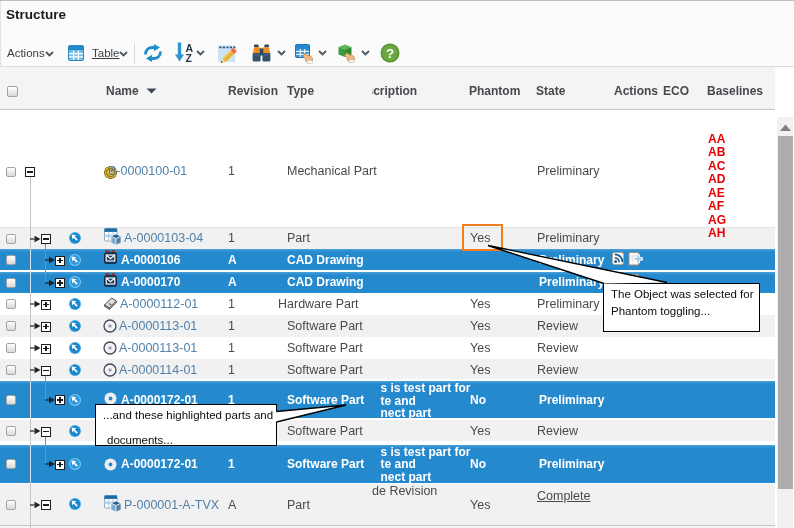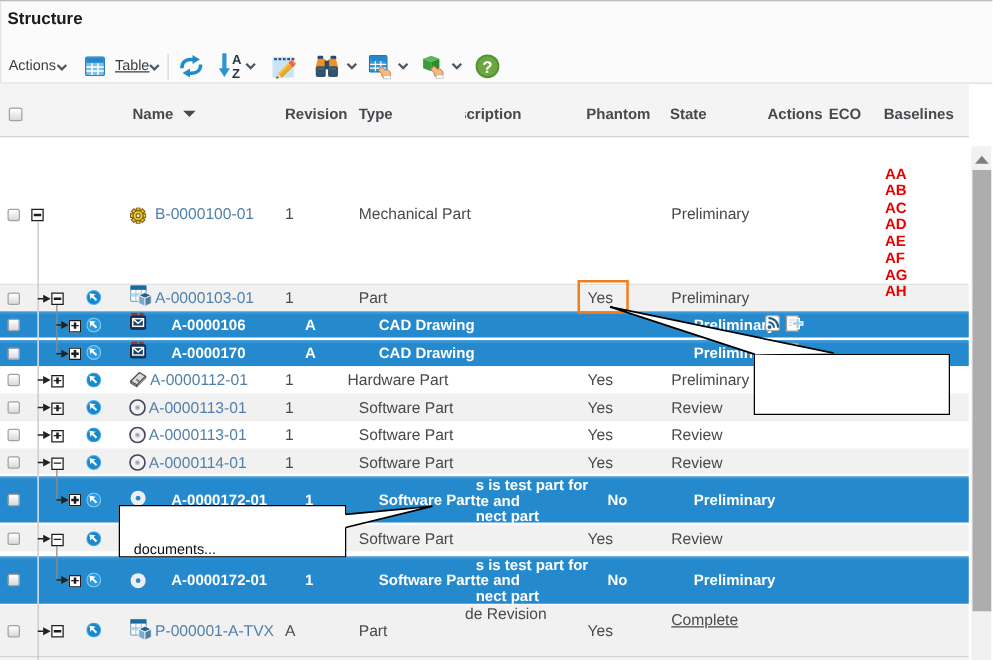--- a/index.html
+++ b/index.html
@@ -1,20 +1,20 @@
 <!DOCTYPE html>
 <html><head>
 <meta charset="utf-8">
 <style>
 html,body{margin:0;padding:0;}
 #stage{position:relative;width:794px;height:528px;background:#fff;overflow:hidden;
   font-family:"Liberation Sans",sans-serif;}
 .abs{position:absolute;}
 .t{position:absolute;font-size:12.5px;color:#4a4a4a;line-height:16px;white-space:nowrap;}
-.t.wb{font-size:12px;margin-left:16px;}
+.t.wb{font-size:12px;}
 .lk{color:#5181aa;}
 .wb{color:#fff;font-weight:bold;}
 .hd{position:absolute;font-size:12px;font-weight:bold;color:#46494d;line-height:16px;white-space:nowrap;}
 .row{position:absolute;left:0;width:775px;}
 .cb{position:absolute;left:6px;width:8px;height:8px;border:1px solid #a2a2a2;border-radius:2px;
   background:linear-gradient(#ffffff,#d9d9d9);}
 .xb{position:absolute;width:8px;height:8px;border:1px solid #1d1d1d;background:#fff;}
 .xb i{position:absolute;left:1.4px;top:3.4px;width:5.2px;height:1.2px;background:#1d1d1d;}
 .xb b{position:absolute;left:3.4px;top:1.4px;width:1.2px;height:5.2px;background:#1d1d1d;}
 .hl{position:absolute;left:0;width:775px;height:1px;background:#e2e2e2;}
@@ -173,21 +173,21 @@
   <g fill="#f2c32a" stroke="#7a5f13" stroke-width="0.9">
     <rect x="-1.5" y="-6.2" width="3" height="12.4"></rect>
     <rect x="-1.5" y="-6.2" width="3" height="12.4" transform="rotate(45)"></rect>
     <rect x="-1.5" y="-6.2" width="3" height="12.4" transform="rotate(90)"></rect>
     <rect x="-1.5" y="-6.2" width="3" height="12.4" transform="rotate(135)"></rect>
   </g>
   <circle cx="0" cy="0" r="4" fill="#f6ca35" stroke="#7a5f13" stroke-width="0.9"></circle>
   <circle cx="0" cy="0" r="1.6" fill="#fdf3cf" stroke="#7a5f13" stroke-width="0.9"></circle>
   </g>
 </svg>
-<div class="t lk" style="left:124px;top:163px;">B-0000100-01</div>
+<div class="t lk" style="left:108px;top:163px;">B-0000100-01</div>
 <div class="t" style="left:228px;top:163px;">1</div>
 <div class="t" style="left:287px;top:163px;">Mechanical Part</div>
 <div class="t" style="left:537px;top:163px;">Preliminary</div>
 <div class="abs" style="left:708px;top:116.5px;font-size:12px;font-weight:bold;color:#ea0000;line-height:13.5px;margin-top:16px;">AA<br>AB<br>AC<br>AD<br>AE<br>AF<br>AG<br>AH</div>
 
 <div class="cb" style="top:233.5px;"></div>
 <svg class="abs" style="left:30px;top:234.5px;" width="11" height="8">
       <path d="M0,4 h4.5" stroke="#222" stroke-width="1.2"></path>
       <polygon points="4.5,0.8 10.5,4 4.5,7.2" fill="#222"></polygon>
     </svg>
@@ -201,21 +201,21 @@
 </svg>
 <svg class="abs" style="left:104px;top:228px;" width="18" height="18">
   <rect x="0.5" y="0.5" width="12.5" height="12.5" rx="1" fill="#fff" stroke="#8aa9c2"></rect>
   <rect x="0.5" y="0.5" width="12.5" height="3.4" fill="#1a6aa3"></rect>
   <rect x="0.5" y="6.5" width="12.5" height="2.8" fill="#b7d7ec"></rect>
   <path d="M4.7,4 v9 M9,4 v9" stroke="#9fc0d8" stroke-width="0.8"></path>
   <polygon points="12,6 17,8.3 12,10.6 7,8.3" fill="#25608f" stroke="#e9f1f7" stroke-width="0.7"></polygon>
   <polygon points="7,8.3 12,10.6 12,17 7,14.7" fill="#7fa9c8" stroke="#e9f1f7" stroke-width="0.7"></polygon>
   <polygon points="12,10.6 17,8.3 17,14.7 12,17" fill="#54809f" stroke="#e9f1f7" stroke-width="0.7"></polygon>
 </svg>
-<div class="t lk" style="left:124px;top:230px;">A-0000103-01</div>
+<div class="t lk" style="left:124px;top:230px;">A-0000103-04</div>
 <div class="t" style="left:228px;top:230px;">1</div>
 <div class="t" style="left:287px;top:230px;">Part</div>
 <div class="t" style="left:470px;top:230px;">Yes</div>
 <div class="t" style="left:537px;top:230px;">Preliminary</div>
 
 <div class="cb" style="top:255px;"></div>
 <svg class="abs" style="left:44.5px;top:256px;" width="11" height="8">
       <path d="M0,4 h4" stroke="#222" stroke-width="1.2"></path>
       <polygon points="4,0.8 10,4 4,7.2" fill="#222"></polygon>
     </svg>
@@ -485,22 +485,24 @@
 
 <div class="abs" style="left:462px;top:224px;width:41px;height:27px;border:2.5px solid #f07e1e;box-sizing:border-box;"></div>
 
 <div class="abs" style="left:777px;top:117px;width:16px;height:411px;background:#f1f1f1;"></div>
 <svg class="abs" style="left:780px;top:124px;" width="11" height="8">
       <polygon points="5.5,0.5 11,7 0,7" fill="#7f7f7f"></polygon>
     </svg>
 <div class="abs" style="left:778px;top:136px;width:15px;height:353px;background:#adadad;"></div>
 
 <div class="abs" style="left:603px;top:282.5px;width:157px;height:49px;background:#fff;border:1.5px solid #000;box-sizing:border-box;"></div>
+<div class="abs" style="left:611px;top:285.5px;font-size:11.5px;color:#0c0c0c;line-height:17.5px;">The Object was selected for<br>Phantom toggling...</div>
 
 <div class="abs" style="left:95px;top:404px;width:181.5px;height:42px;background:#fff;border:1.8px solid #000;box-sizing:border-box;"></div>
+<div class="abs" style="left:103px;top:408.5px;font-size:11.5px;color:#0c0c0c;line-height:12px;">...and these highlighted parts and</div>
 <div class="abs" style="left:107px;top:433.5px;font-size:11.5px;color:#0c0c0c;line-height:12px;">documents...</div>
 
 <svg class="abs" style="left:0;top:0;pointer-events:none;" width="794" height="528">
   <polygon points="488,245.5 667,282.5 604,283.5" fill="#fff"></polygon>
   <path d="M488,245.5 L667,282.5 M488,245.5 L604,283.5" stroke="#000" stroke-width="1.4" fill="none"></path>
   <polygon points="346,405 276,411.5 276,422" fill="#fff"></polygon>
   <path d="M346,405 L276.5,411.5 M346,405 L276.5,422" stroke="#000" stroke-width="1.4" fill="none"></path>
 </svg>
 
 </div>

